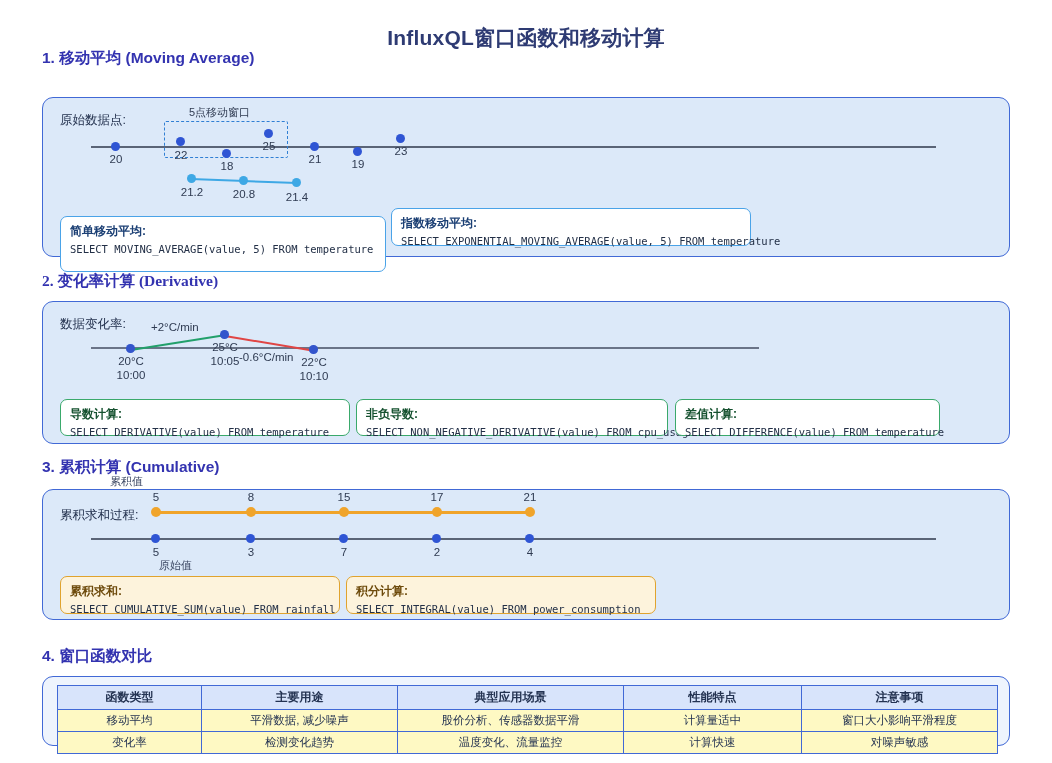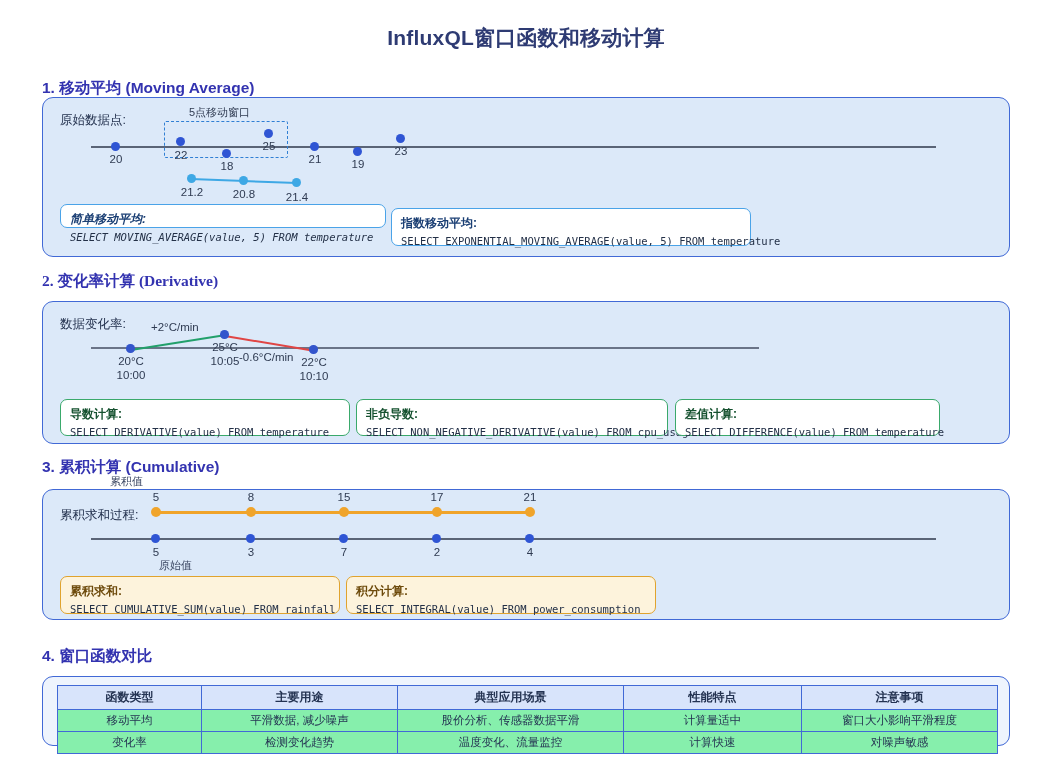--- a/index.html
+++ b/index.html
@@ -131,41 +131,41 @@
     border-collapse:collapse;
     position:absolute;
     table-layout:fixed;
   }
   table.cmp th, table.cmp td{
     border:1.3px solid #4169d6;
     font-size:11.5px;
     text-align:center;
     color:#243352;
     height:22px;
-    background:#86efac;
+    background:#fef9c3;
     padding:0 2px;
     box-sizing:border-box;
   }
   table.cmp th{
     background:#d8e4fb;
     font-weight:bold;
     font-size:12px;
     height:24px;
   }
   td.c-cyan{background:#eafcfd;border-left:2.5px solid #29c3d6;}
   td.c-green{background:#eafbef;border:1.8px solid #2fae5e;}
 </style>
 </head>
 <body>
 
 <div class="page">
 
   <div class="main-title">InfluxQL窗口函数和移动计算</div>
 
-  <div class="sect-head" style="left:42px;top:78px;">1. 移动平均 (Moving Average)</div>
+  <div class="sect-head" style="left:42px;top:48px;">1. 移动平均 (Moving Average)</div>
 
   <div class="panel" style="left:42px;top:97px;width:968px;height:160px;">
 
     <div class="panel-label" style="left:17px;top:14px;">原始数据点:</div>
 
     <div class="axis" style="left:48px;top:48px;width:845px;"></div>
 
     <div class="window-box" style="left:121px;top:23px;width:124px;height:37px;"></div>
     <div class="window-cap" style="left:146px;top:7px;">5点移动窗口</div>
 
@@ -189,21 +189,21 @@
     <div class="ma-line" style="left:200px;top:82px;width:54px;transform:rotate(2.1deg);"></div>
 
     <div class="dot dot-lightblue" style="left:144px;top:76px;width:9px;height:9px;"></div>
     <div class="dot dot-lightblue" style="left:196px;top:78px;width:9px;height:9px;"></div>
     <div class="dot dot-lightblue" style="left:249px;top:80px;width:9px;height:9px;"></div>
 
     <div class="val" style="left:131px;top:88px;width:36px;">21.2</div>
     <div class="val" style="left:183px;top:90px;width:36px;">20.8</div>
     <div class="val" style="left:236px;top:93px;width:36px;">21.4</div>
 
-    <div class="codebox cb-blue" style="left:17px;top:106px;width:326px;height:24px;font-style:italic;">
+    <div class="codebox cb-blue" style="left:17px;top:118px;width:326px;height:56px;">
       <div class="cb-title">简单移动平均:</div>
       <div class="cb-sql">SELECT MOVING_AVERAGE(value, 5) FROM temperature</div>
     </div>
     <div class="codebox cb-blue" style="left:348px;top:110px;width:360px;height:38px;">
       <div class="cb-title">指数移动平均:</div>
       <div class="cb-sql">SELECT EXPONENTIAL_MOVING_AVERAGE(value, 5) FROM temperature</div>
     </div>
   </div>
 
   <div class="sect-head" style="left:42px;top:271px;font-family:Liberation Serif, serif;">2. 变化率计算 (Derivative)</div>

